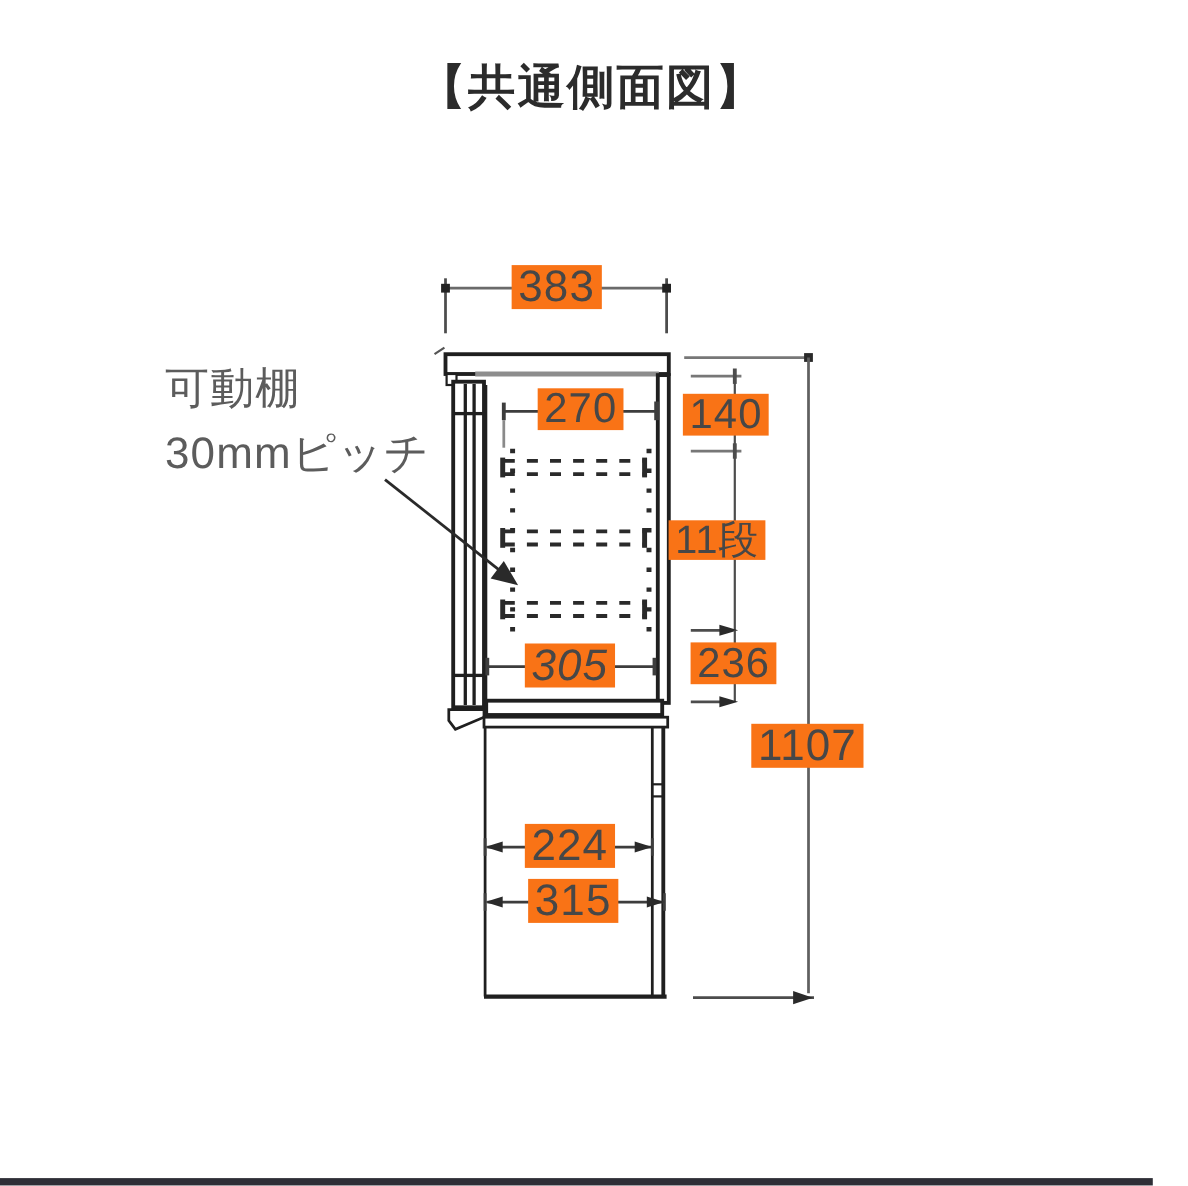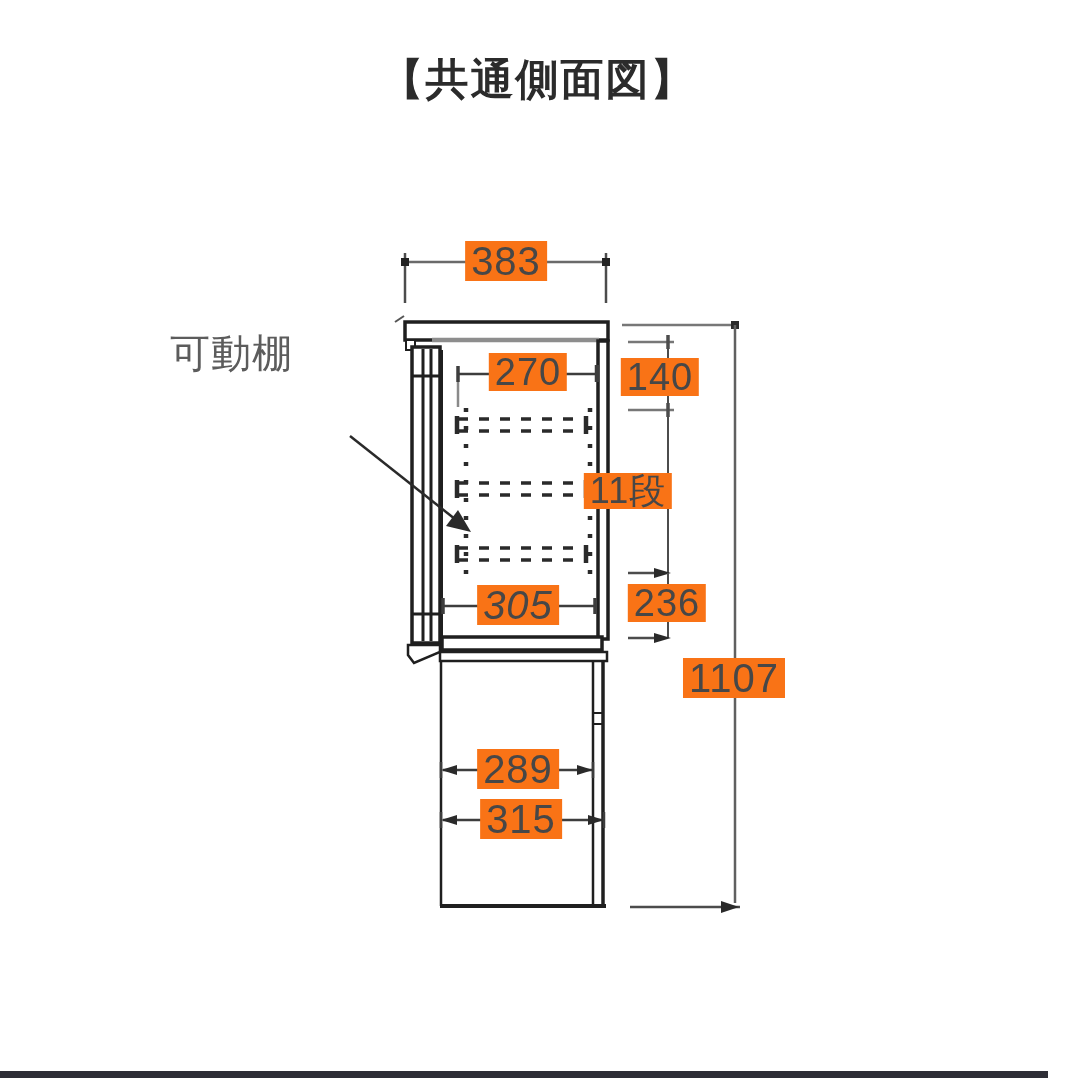--- a/index.html
+++ b/index.html
@@ -20,21 +20,21 @@
   .dim-text{
     position:absolute;transform:translate(-50%,-50%);
     background:#f97316;padding:0 6px;
     font-size:40px;color:#474747;letter-spacing:1px;
     white-space:nowrap;line-height:1;
   }
   .dim-small{font-size:36px;}
   .note-line{
     position:absolute;left:150px;
     font-size:40px;color:#5c5c5c;letter-spacing:1px;
-    white-space:nowrap;line-height:1;margin-left:20px;
+    white-space:nowrap;line-height:1;
   }
   .footer-bar{
     position:absolute;left:0;top:1071px;width:1080px;height:7px;
     background:#2e2e36;
   }
 </style>
 </head>
 <body>
 
 <div class="canvas">
@@ -166,33 +166,34 @@
 
     <g stroke="#7a7a7a" stroke-width="3.5" fill="none">
       <circle cx="1087" cy="597" r="14"></circle>
       <circle cx="1085" cy="673" r="14"></circle>
     </g>
   </svg>
 
   <div class="page-title">【共通側面図】</div>
 
   <div class="note-line" style="top:333px;">可動棚</div>
+  <div class="note-line" style="top:392px;">30mmピッチ</div>
 
   <div class="dim-text" style="left:506px;top:261px;">383</div>
 
   <div class="dim-text" style="left:528px;top:372px;font-size:38px;">270</div>
 
   <div class="dim-text" style="left:660px;top:377px;font-size:38px;">140</div>
 
-  <div class="dim-text dim-small" style="left:628px;top:491px;">11段</div>
+  <div class="dim-text dim-small" style="left:652px;top:491px;">11段</div>
 
   <div class="dim-text" style="left:667px;top:603px;font-size:38px;">236</div>
 
   <div class="dim-text" style="left:518px;top:605px;font-style:italic;">305</div>
 
   <div class="dim-text" style="left:734px;top:678px;">1107</div>
 
-  <div class="dim-text" style="left:518px;top:769px;">289</div>
+  <div class="dim-text" style="left:518px;top:769px;">224</div>
 
   <div class="dim-text" style="left:521px;top:819px;">315</div>
 
   <div class="footer-bar"></div>
 </div>
 
 </body></html>

